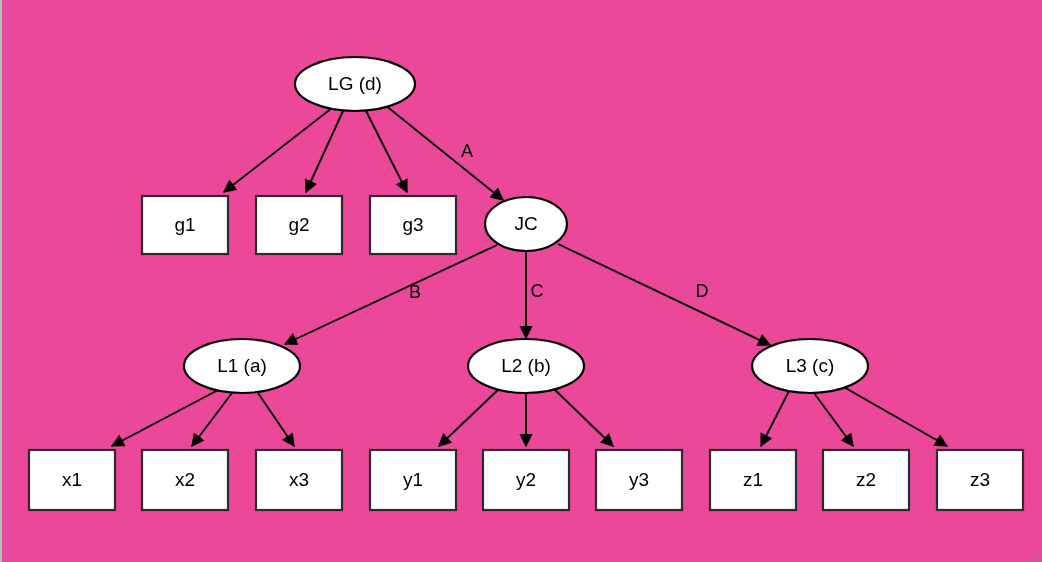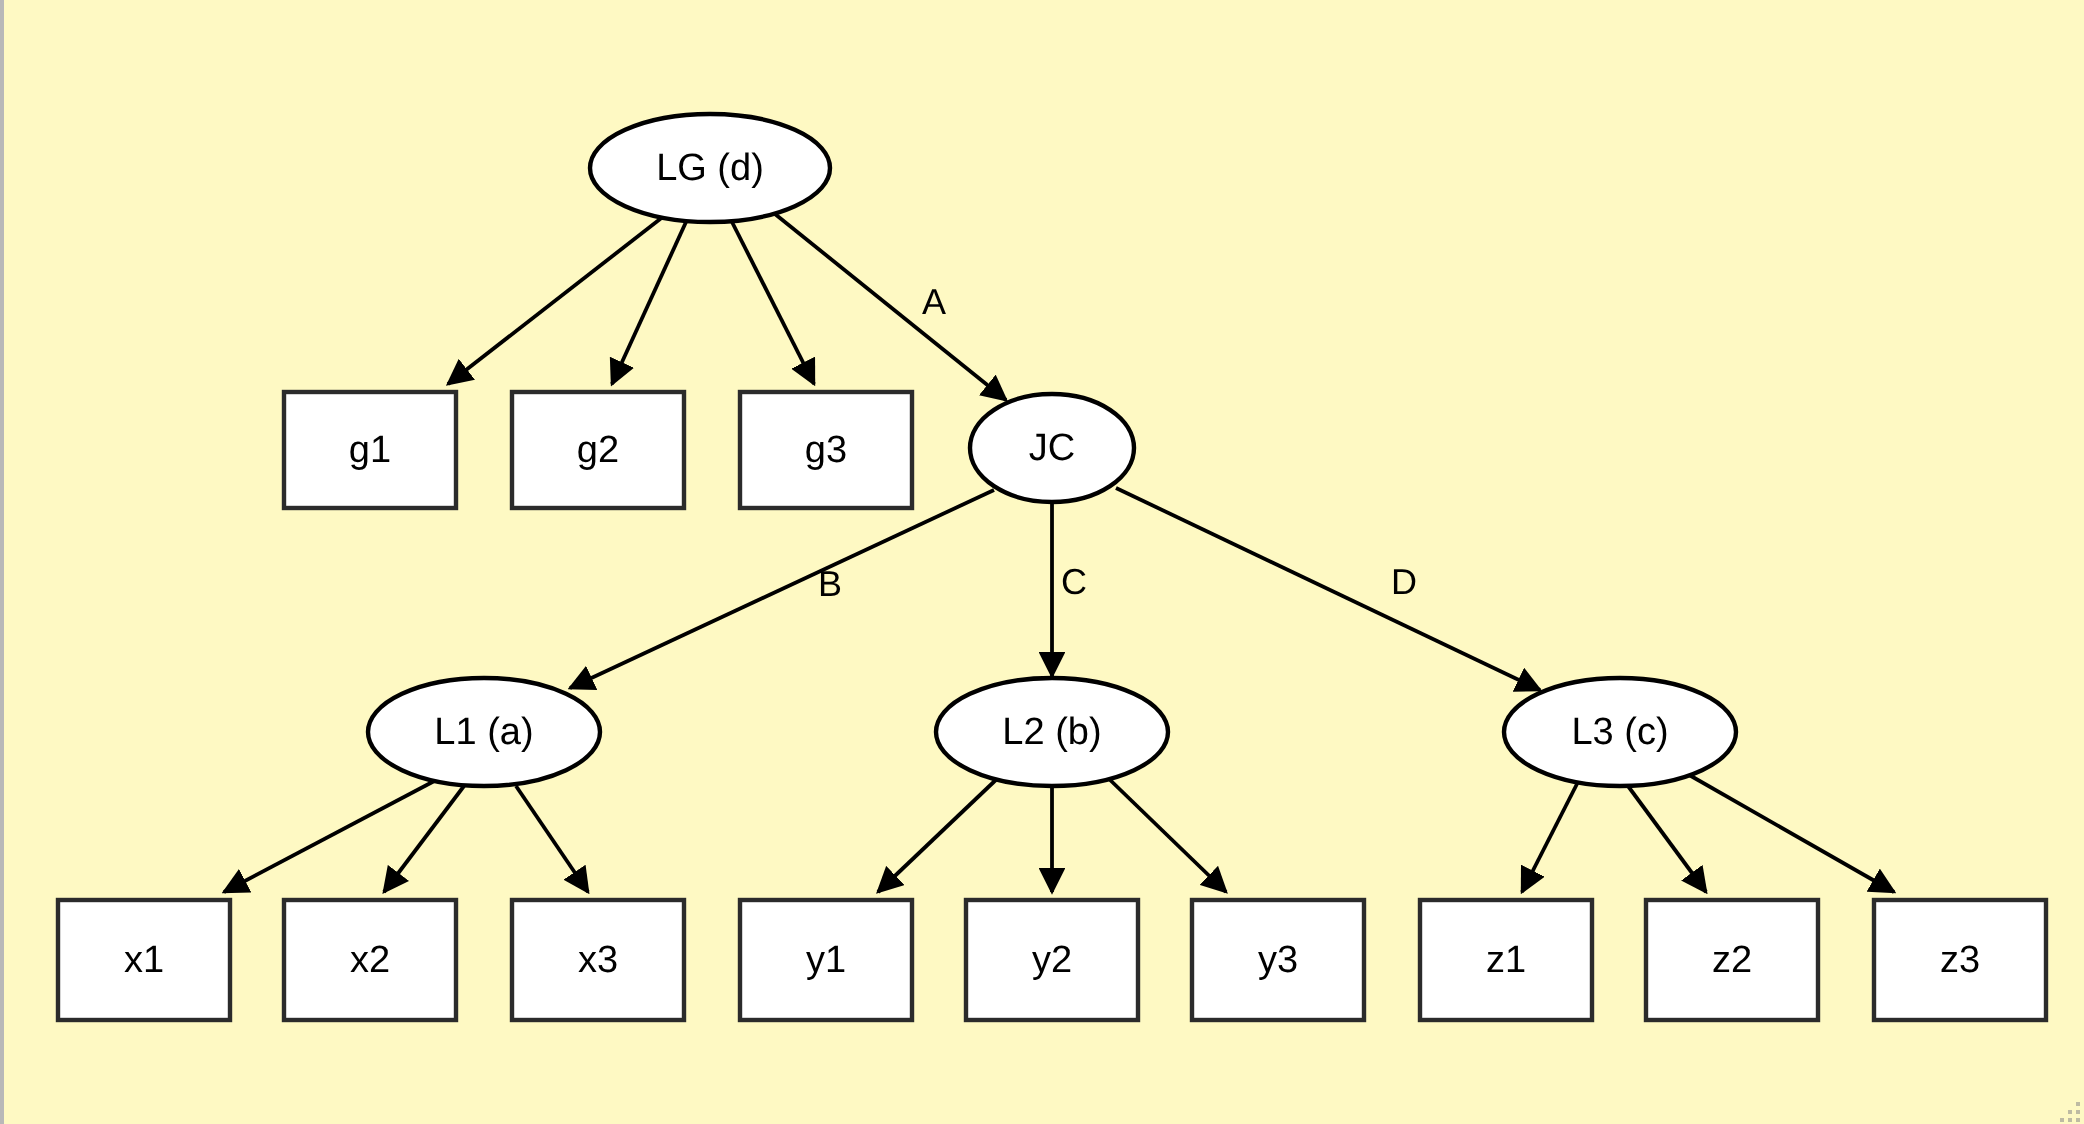--- a/index.html
+++ b/index.html
@@ -14,21 +14,21 @@
     font-family: "Liberation Sans", sans-serif;
     overflow: hidden;
     position: relative;
   }
   #diagram-canvas {
     position: absolute;
     left: 0;
     top: 0;
     width: 1042px;
     height: 562px;
-    background: #fef9c3;
+    background: #ec4899;
     border-left: 2px solid #b8b8b8;
     box-sizing: border-box;
     text-decoration: underline;
   }
   svg#graph {
     display: block;
     width: 1042px;
     height: 562px;
   }
   .node-shape {

